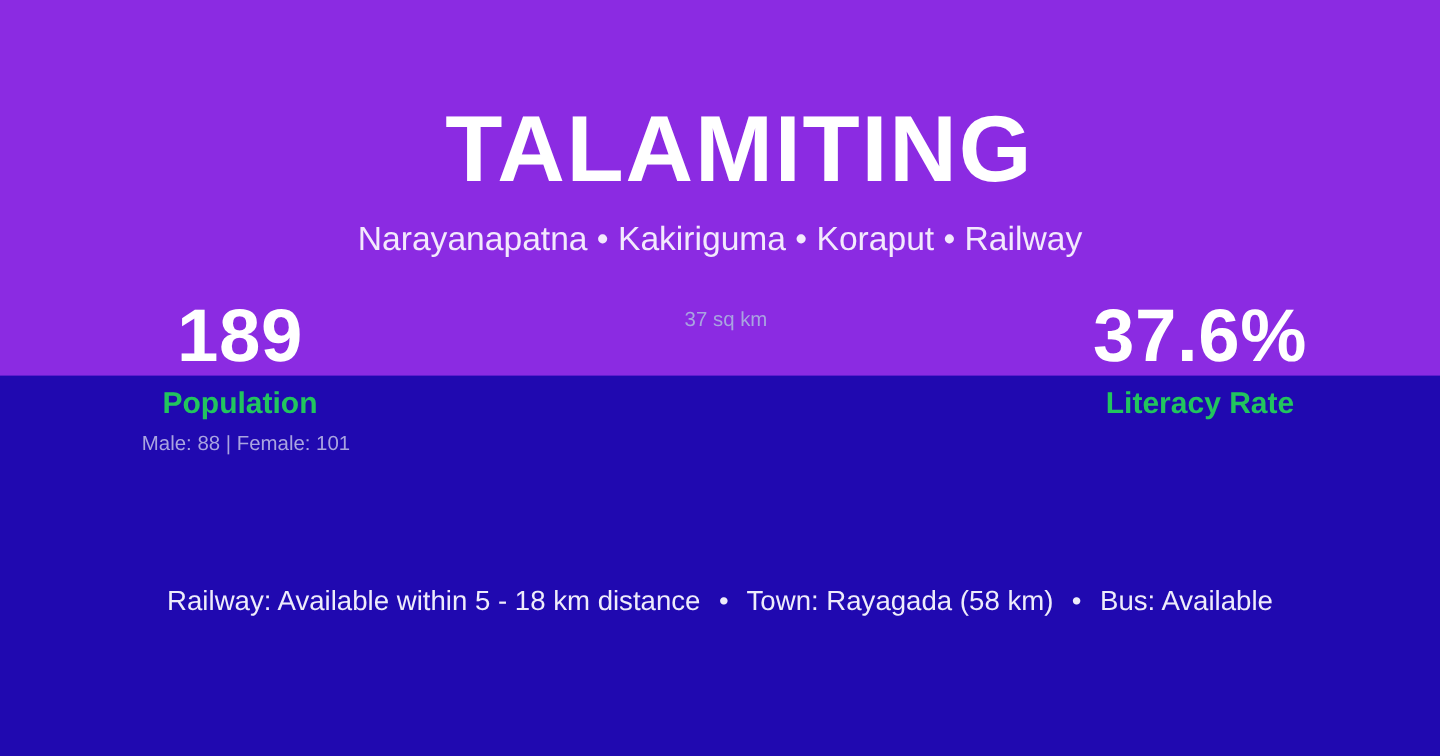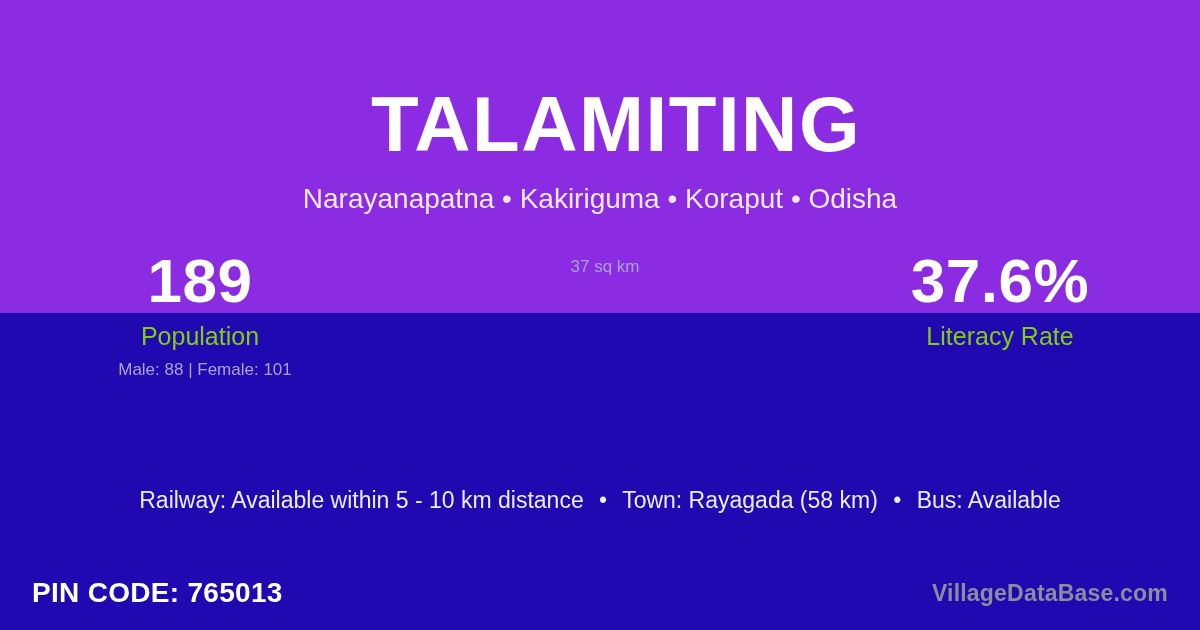--- a/index.html
+++ b/index.html
@@ -77,23 +77,23 @@
     display: block;
     color: #ffffff;
     font-size: 62px;
     font-weight: 700;
     line-height: 66px;
     letter-spacing: 0.5px;
   }
   .stat-label {
     display: block;
     margin-top: 8px;
-    color: #84cc16;
+    color: #22c55e;
     font-size: 25px;
-    font-weight: 400;
+    font-weight: 700;
     line-height: 29px;
     text-align: center;
   }
   .stat-sub {
     display: block;
     margin-top: 9px;
     color: #a9a4e0;
     font-size: 17px;
     font-weight: 400;
     line-height: 20px;
@@ -150,21 +150,21 @@
 </style>
 </head>
 <body>
 
 <div id="card">
 
   <div id="hero-band"></div>
 
   <div id="village-title">TALAMITING</div>
 
-  <div id="village-subtitle">Narayanapatna • Kakiriguma • Koraput • Odisha</div>
+  <div id="village-subtitle">Narayanapatna • Kakiriguma • Koraput • Railway</div>
 
   <div id="stats-row">
 
     <div class="stat-cell">
       <span class="stat-value">189</span>
       <span class="stat-label">Population</span>
       <span class="stat-sub">Male: 88 | Female: 101</span>
     </div>
 
     <div class="stat-cell">
@@ -172,25 +172,21 @@
     </div>
 
     <div class="stat-cell">
       <span class="stat-value">37.6%</span>
       <span class="stat-label">Literacy Rate</span>
     </div>
 
   </div>
 
   <div id="transport-line">
-    <span>Railway: Available within 5 - 10 km distance</span>
+    <span>Railway: Available within 5 - 18 km distance</span>
     <span class="transport-sep">•</span>
     <span>Town: Rayagada (58 km)</span>
     <span class="transport-sep">•</span>
     <span>Bus: Available</span>
   </div>
 
-  <div id="footer">
-    <span id="pin-code">PIN CODE: 765013</span>
-    <span id="site-brand">VillageDataBase.com</span>
-  </div>
 
 </div>
 
 </body></html>

